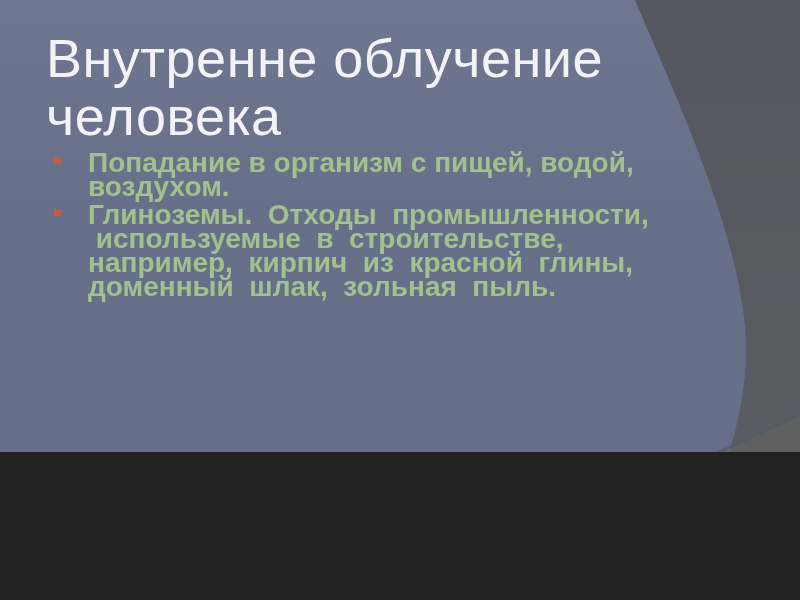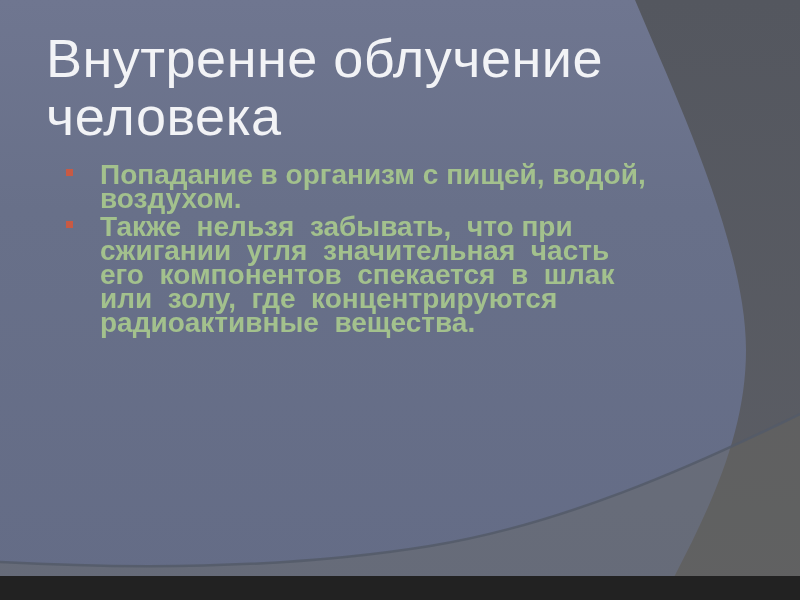--- a/index.html
+++ b/index.html
@@ -3,21 +3,21 @@
 <meta charset="utf-8">
 <style>
   html, body {
     margin: 0;
     padding: 0;
     background: #222;
   }
   .slide {
     position: relative;
     width: 800px;
-    height: 576px;
+    height: 452px;
     overflow: hidden;
     font-family: "Liberation Sans", sans-serif;
     user-select: none;
   }
   .bg {
     position: absolute;
     left: 0; top: 0;
     width: 800px; height: 600px;
     display: block;
   }
@@ -31,21 +31,21 @@
     font-weight: 400;
     color: var(--title-text, #F2F3F6);
     white-space: pre-wrap;
     letter-spacing: 0.5px;
   }
   .bullets {
     position: absolute;
     left: 53px;
     top: 151px;
     width: 660px;
-    margin: 12px;
+    margin: 0;
     padding: 0;
     list-style: none;
   }
   .bullets li {
     position: relative;
     padding-left: 35px;
     margin: 0 0 4px 0;
     font-size: 28px;
     line-height: 24px;
     font-weight: 700;
@@ -87,20 +87,19 @@
     <path d="M 0,562 C 150,570 300,567 430,546 C 560,525 690,468 800,414 L 800,600 L 0,600 Z" fill="rgb(110,106,92)" fill-opacity="0.32"></path>
     <path d="M 0,562 C 150,570 300,567 430,546 C 560,525 690,468 800,414" fill="none" stroke="#545A68" stroke-width="2.5" stroke-opacity="0.85"></path>
   </svg>
 
   <div class="title">Внутренне облучение
 человека</div>
 
   <ul class="bullets">
     <li>Попадание в организм с пищей, водой,
 воздухом.</li>
-    <li>Также  нельзя  забывать,  что при
-сжигании  угля  значительная  часть
-его  компонентов  спекается  в  шлак
-или  золу,  где  концентрируются
-радиоактивные  вещества.</li>
+    <li>Глиноземы.  Отходы  промышленности,
+ используемые  в  строительстве,
+например,  кирпич  из  красной  глины,
+доменный  шлак,  зольная  пыль.</li>
   </ul>
 
 </div>
 
 </body></html>

